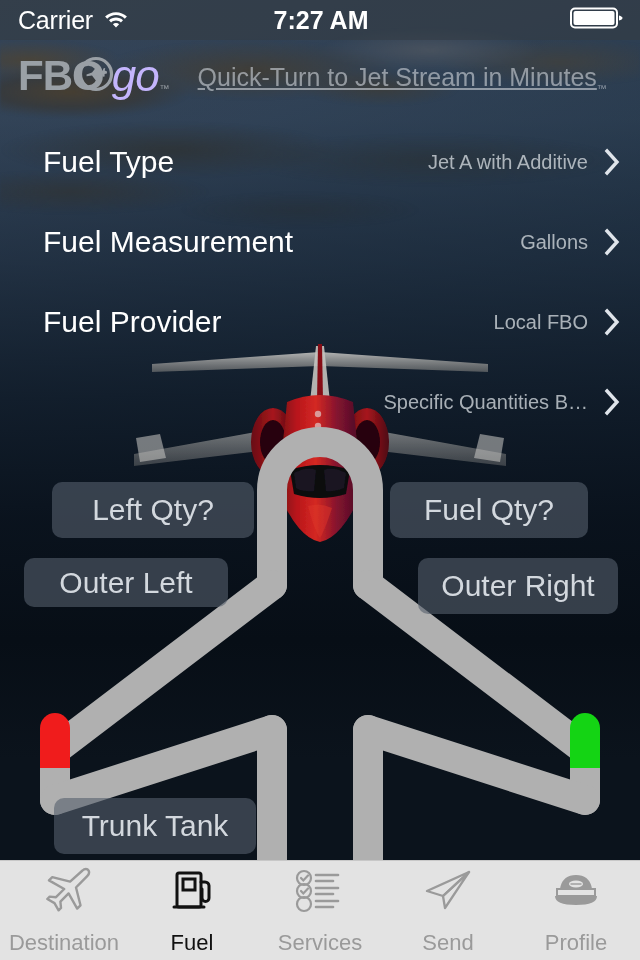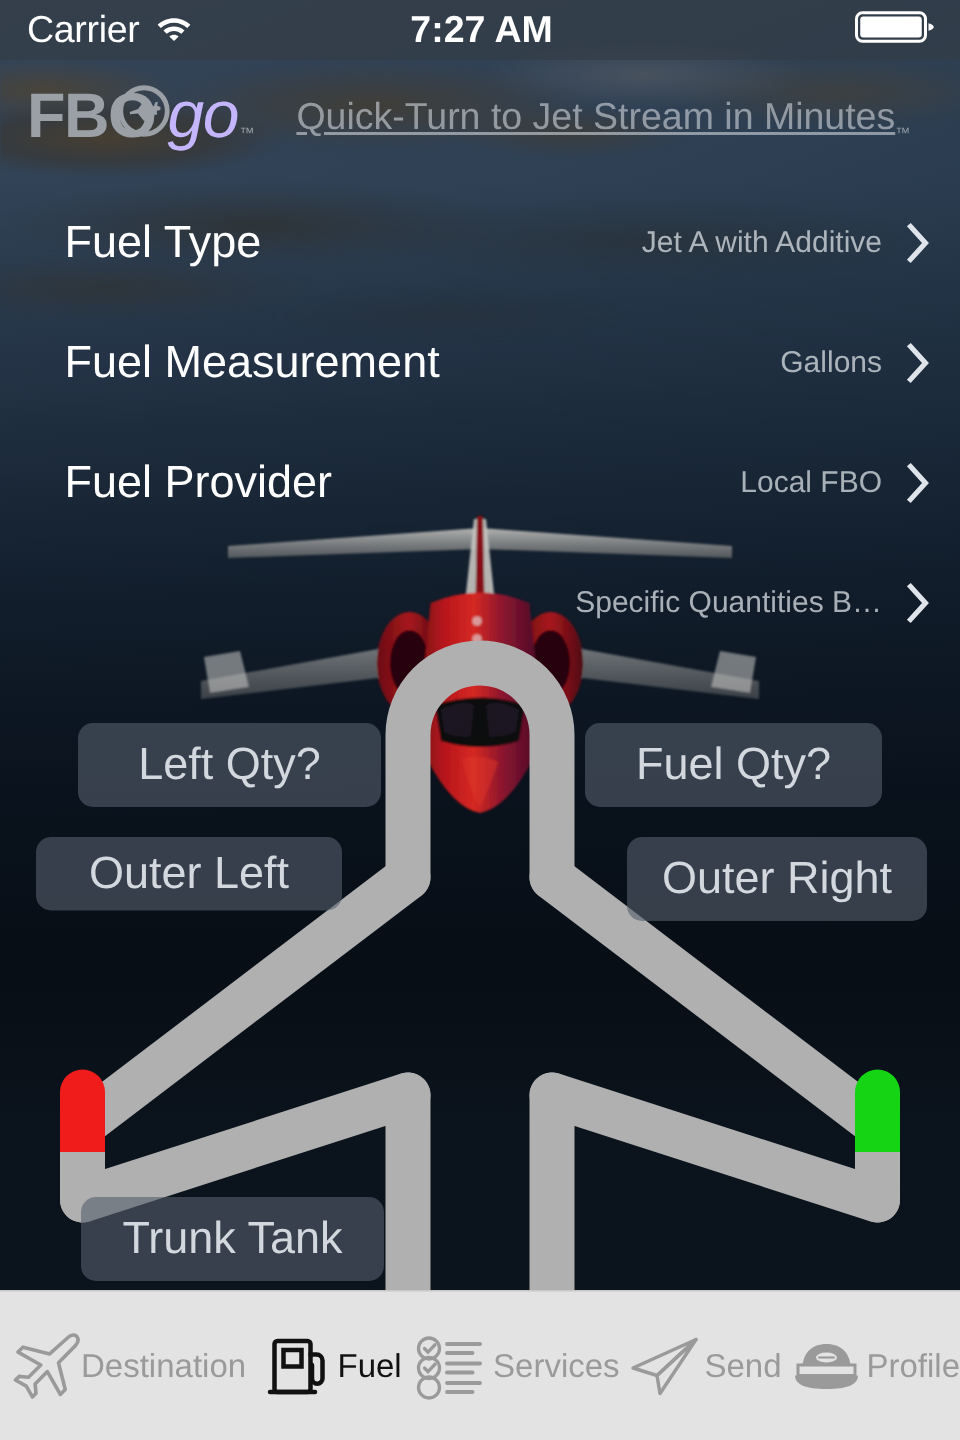--- a/index.html
+++ b/index.html
@@ -125,22 +125,22 @@
 
   
   .tabbar {
     position:absolute; left:0; bottom:0; width:640px; height:100px;
     background:#e3e3e3;
     display:flex; align-items:flex-start;
     border-top:1px solid #c8c8c8;
   }
   .tab {
     flex:1; height:100px;
-    display:flex; flex-direction:row; align-items:center; justify-content:center;
-    gap:0;
+    display:flex; flex-direction:column; align-items:center; justify-content:center;
+    gap:17px;
   }
   .tab .ticon { height:46px; display:flex; align-items:center; justify-content:center; }
   .tab .tlabel { font-size:22px; color:#9a9a9a; }
   .tab.active .tlabel { color:#111111; }
 </style>
 </head>
 <body>
 
 <div id="app">
 

